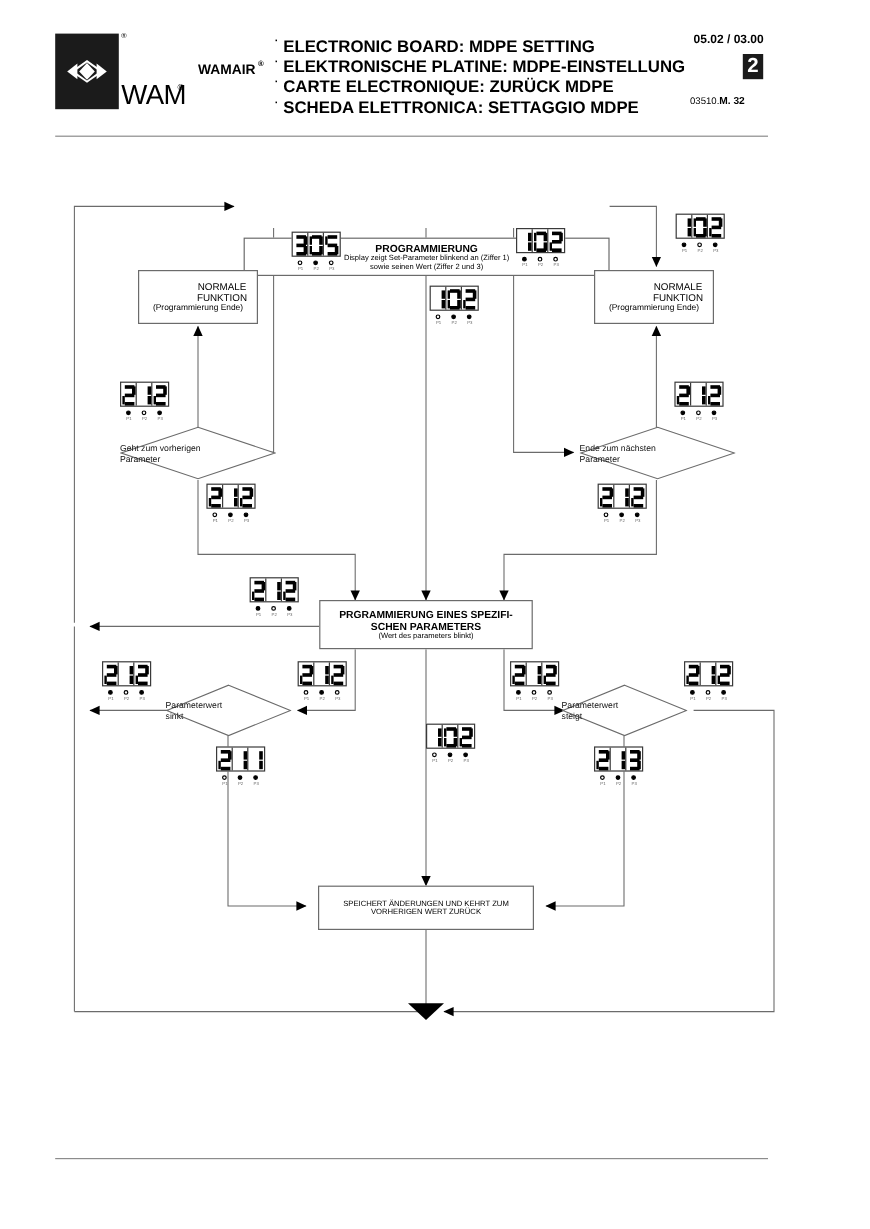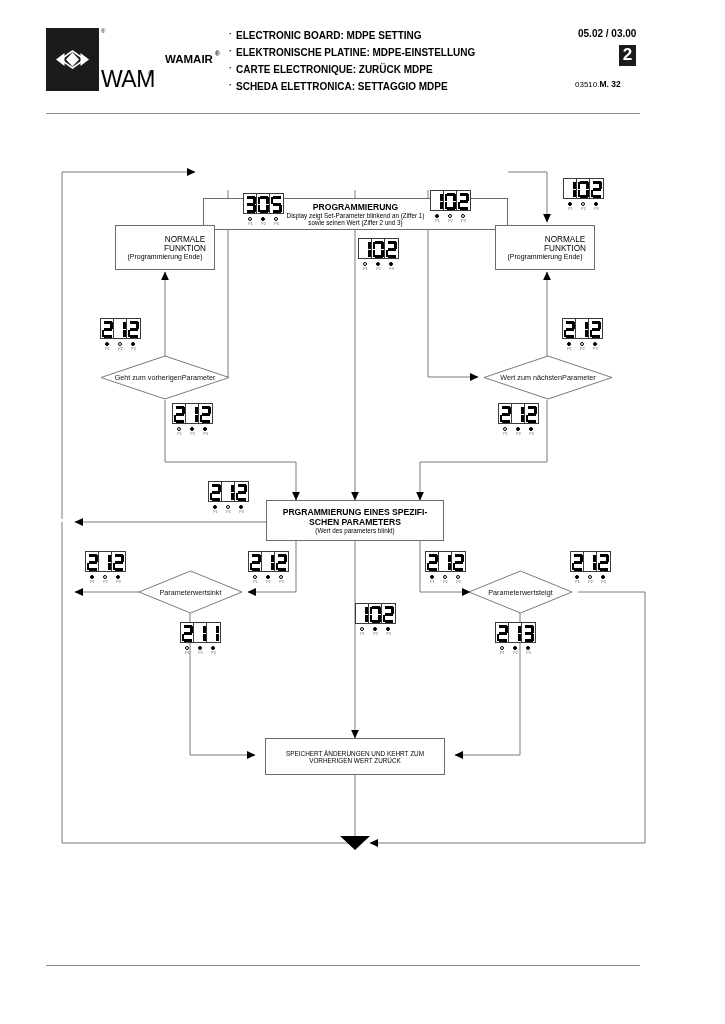--- a/index.html
+++ b/index.html
@@ -32,21 +32,21 @@
     font-size:23px; font-weight:400; letter-spacing:-0.5px;
     font-family:"Liberation Sans", sans-serif;
   }
   #wam-word-reg { position:absolute; left:148px; top:70px; font-size:7px; }
   #wamair-word {
     position:absolute; left:165px; top:53px;
     font-size:11.5px; font-weight:bold; letter-spacing:0px;
   }
   #wamair-reg { position:absolute; left:215px; top:50px; font-size:6.5px; font-weight:bold;}
 
-  .hdr-line { position:absolute; font-size:10px; font-weight:bold; white-space:nowrap; }
+  .hdr-line { position:absolute; font-size:14px; font-weight:bold; white-space:nowrap; }
   .hdr-bullet { position:absolute; font-size:9px; font-weight:bold; }
 
   #rev-code { position:absolute; left:578px; top:28px; font-size:10px; font-weight:bold; white-space:nowrap; }
   #page-num-box {
     position:absolute; left:619px; top:45px; width:17px; height:21px;
     background:#1b1b1b; color:#fff;
     font-size:17px; font-weight:bold; text-align:center; line-height:20px;
   }
   #doc-code { position:absolute; left:575px; top:79px; font-size:8px; white-space:nowrap; }
   #doc-code b { font-size:8.5px; }
@@ -73,21 +73,21 @@
   }
   .fbox .t1 { font-size:8.6px; font-weight:bold; letter-spacing:0px; }
   .fbox .t2 { font-size:6.3px; font-weight:normal; }
   .fbox .n1 { font-size:8.2px; font-weight:normal;margin-left:40px; }
   .fbox .n2 { font-size:7px; font-weight:normal; }
 
   
   .diamond { position:absolute; }
   .diamond .dlabel {
     position:absolute; left:0; top:0; width:100%; height:100%;
-    display:flex; flex-direction:row; justify-content:center; align-items:center;
+    display:flex; flex-direction:column; justify-content:center; align-items:flex-start;
     font-size:7.2px; line-height:9px; text-align:center; color:#111;
   }
 
   
   .led { position:absolute; }
   .led-screen {
     display:flex; border:1px solid #3a3a3a; background:#fff;
     padding:0px; height:21px; align-items:stretch;
   }
   .digit {
@@ -245,21 +245,21 @@
       <span>Geht zum vorherigen</span>
       <span>Parameter</span>
     </div>
   </div>
 
   <div class="diamond" style="left:483px; top:355px; width:130px; height:45px;">
     <svg width="130" height="45">
       <polygon points="65,1 129,22.5 65,44 1,22.5" fill="#fff" stroke="#6b6b6b" stroke-width="0.9"></polygon>
     </svg>
     <div class="dlabel">
-      <span>Wert zum nächsten</span>
+      <span>Ende zum nächsten</span>
       <span>Parameter</span>
     </div>
   </div>
 
   <div class="diamond" style="left:138px; top:570px; width:105px; height:44px;">
     <svg width="105" height="44">
       <polygon points="52.5,1 104,22 52.5,43 1,22" fill="#fff" stroke="#6b6b6b" stroke-width="0.9"></polygon>
     </svg>
     <div class="dlabel">
       <span>Parameterwert</span>

